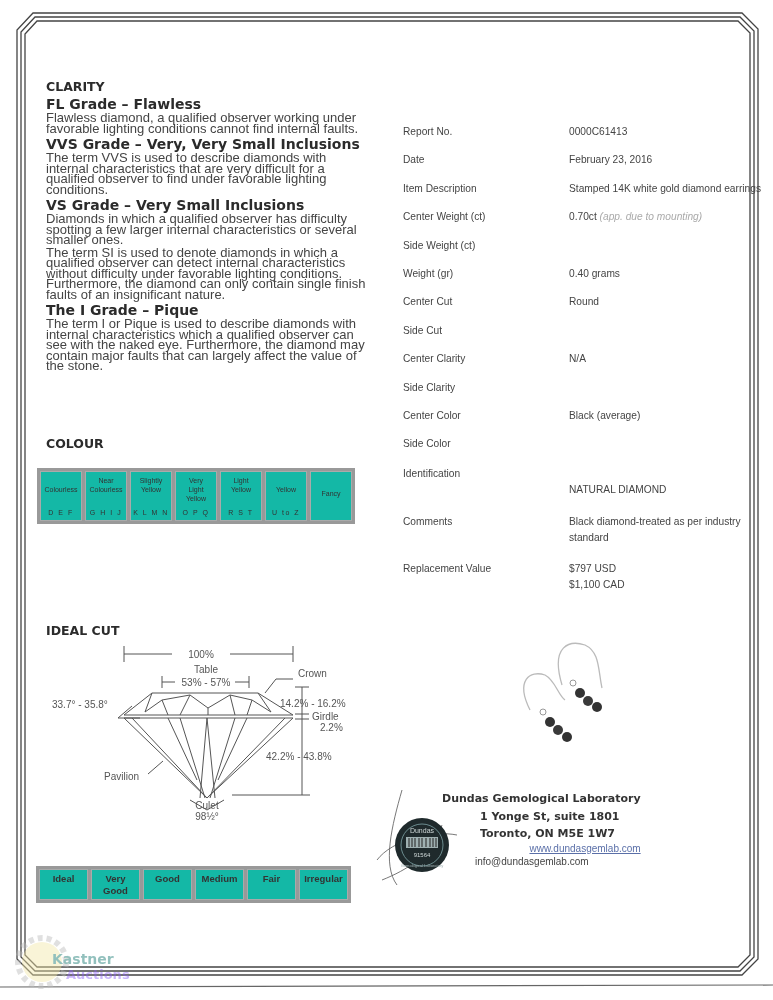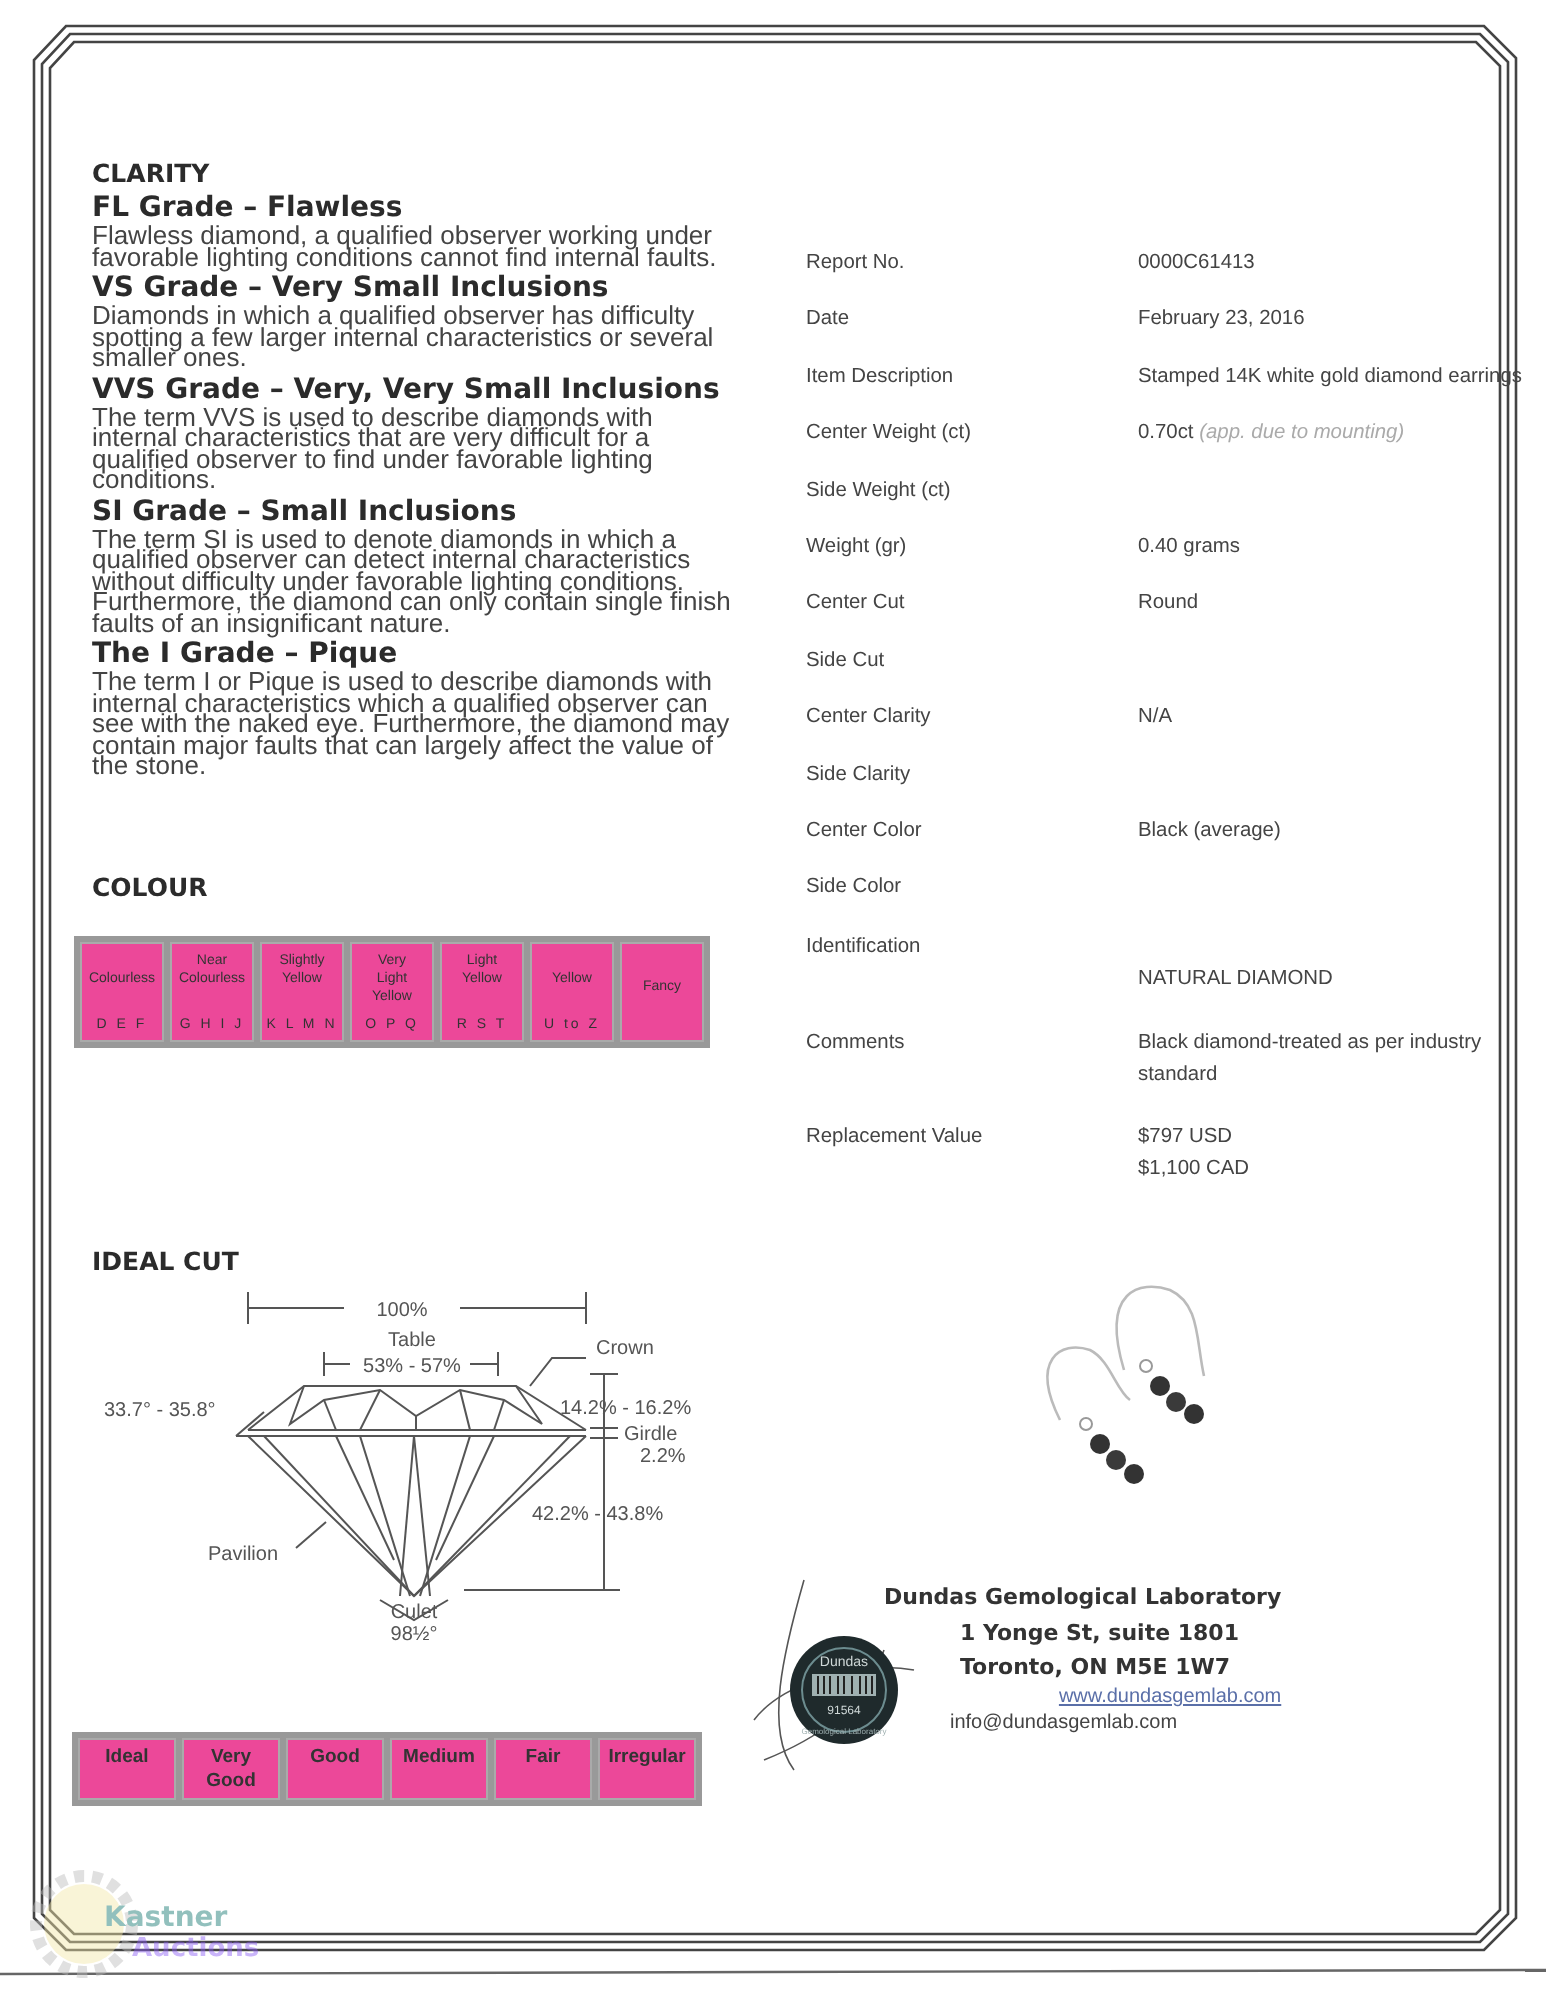--- a/index.html
+++ b/index.html
@@ -10,21 +10,21 @@
   .grade-title { font-family:"DejaVu Sans", sans-serif; font-weight:bold; font-size:14px; color:#2b2b2b; white-space:nowrap; }
   .grade-desc { font-size:13px; line-height:10.5px; color:#444; width:320px; }
   .clarity { position:absolute; left:46px; top:79px; width:330px; }
   .clarity .grade { margin-top:2px; }
   .clarity .grade-title { margin-bottom:1px; }
   .row { position:absolute; left:403px; font-size:10.2px; color:#444; }
   .row .lbl { position:absolute; left:0; white-space:nowrap; }
   .row .val { position:absolute; left:126px; white-space:nowrap;padding-left:40px; }
   .val .note { color:#aaa; font-style:italic; }
   table.grid { border-collapse:separate; border-spacing:3px; background:#999; position:absolute; }
-  table.grid td { background:#ec4899; border:1px solid #aaa; text-align:center; font-size:7px; color:#333; font-family:"Liberation Sans", sans-serif; padding:0; }
+  table.grid td { background:#14b8a6; border:1px solid #aaa; text-align:center; font-size:7px; color:#333; font-family:"Liberation Sans", sans-serif; padding:0; }
   table.colour td { width:40px; height:48px; vertical-align:middle; }
   table.colour .t { display:block; line-height:9px; }
   table.colour .c { display:block; margin-top:6px; letter-spacing:1.5px; }
   table.cut td { width:47px; height:26px; vertical-align:top; font-size:9.5px; font-weight:bold; padding-top:3px; line-height:12px; }
   .lab { position:absolute; left:442px; top:792px; font-family:"DejaVu Sans", sans-serif; font-weight:bold; font-size:11px; color:#333; }
   .lab div { white-space:nowrap; }
   .lab .link { font-weight:normal; color:#5a6fa8; text-decoration:underline; font-size:10px; font-family:"Liberation Sans", sans-serif;text-align:right; }
   .lab .mail { font-weight:normal; color:#444; font-size:10px; font-family:"Liberation Sans", sans-serif; }
   .diagram-text { font-family:"Liberation Sans", sans-serif; font-size:10px; fill:#555; }
 </style>
@@ -40,29 +40,28 @@
   <line x1="0" y1="987" x2="773" y2="985" stroke="#666" stroke-width="1.2"></line>
 </svg>
 
 <div class="clarity">
   <div class="h-section">CLARITY</div>
   <div class="grade">
     <div class="grade-title">FL Grade – Flawless</div>
     <div class="grade-desc"> Flawless diamond, a qualified observer working under favorable lighting conditions cannot find internal faults.</div>
   </div>
   <div class="grade">
+    <div class="grade-title">VVS Grade – Very, Very Small Inclusions</div>
+    <div class="grade-desc">The term VVS is used to describe diamonds with internal characteristics that are very difficult for a qualified observer to find under favorable lighting conditions.</div>
+  </div>
+  <div class="grade">
     <div class="grade-title"> VS Grade – Very Small Inclusions</div>
     <div class="grade-desc">Diamonds in which a qualified observer has difficulty spotting a few larger internal characteristics or several smaller ones.</div>
   </div>
   <div class="grade">
-    <div class="grade-title">VVS Grade – Very, Very Small Inclusions</div>
-    <div class="grade-desc">The term VVS is used to describe diamonds with internal characteristics that are very difficult for a qualified observer to find under favorable lighting conditions.</div>
-  </div>
-  <div class="grade">
-    <div class="grade-title">SI Grade – Small Inclusions</div>
     <div class="grade-desc">The term SI is used to denote diamonds in which a qualified observer can detect internal characteristics without difficulty under favorable lighting conditions. Furthermore, the diamond can only contain single finish faults of an insignificant nature.</div>
   </div>
   <div class="grade">
     <div class="grade-title">The I Grade – Pique</div>
     <div class="grade-desc"> The term I or Pique is used to describe diamonds with internal characteristics which a qualified observer can see with the naked eye. Furthermore, the diamond may contain major faults that can largely affect the value of the stone.</div>
   </div>
 </div>
 
 <div class="abs h-section" style="left:46px; top:436px;">COLOUR</div>
 <table class="grid colour" style="left:37px; top:468px;">

